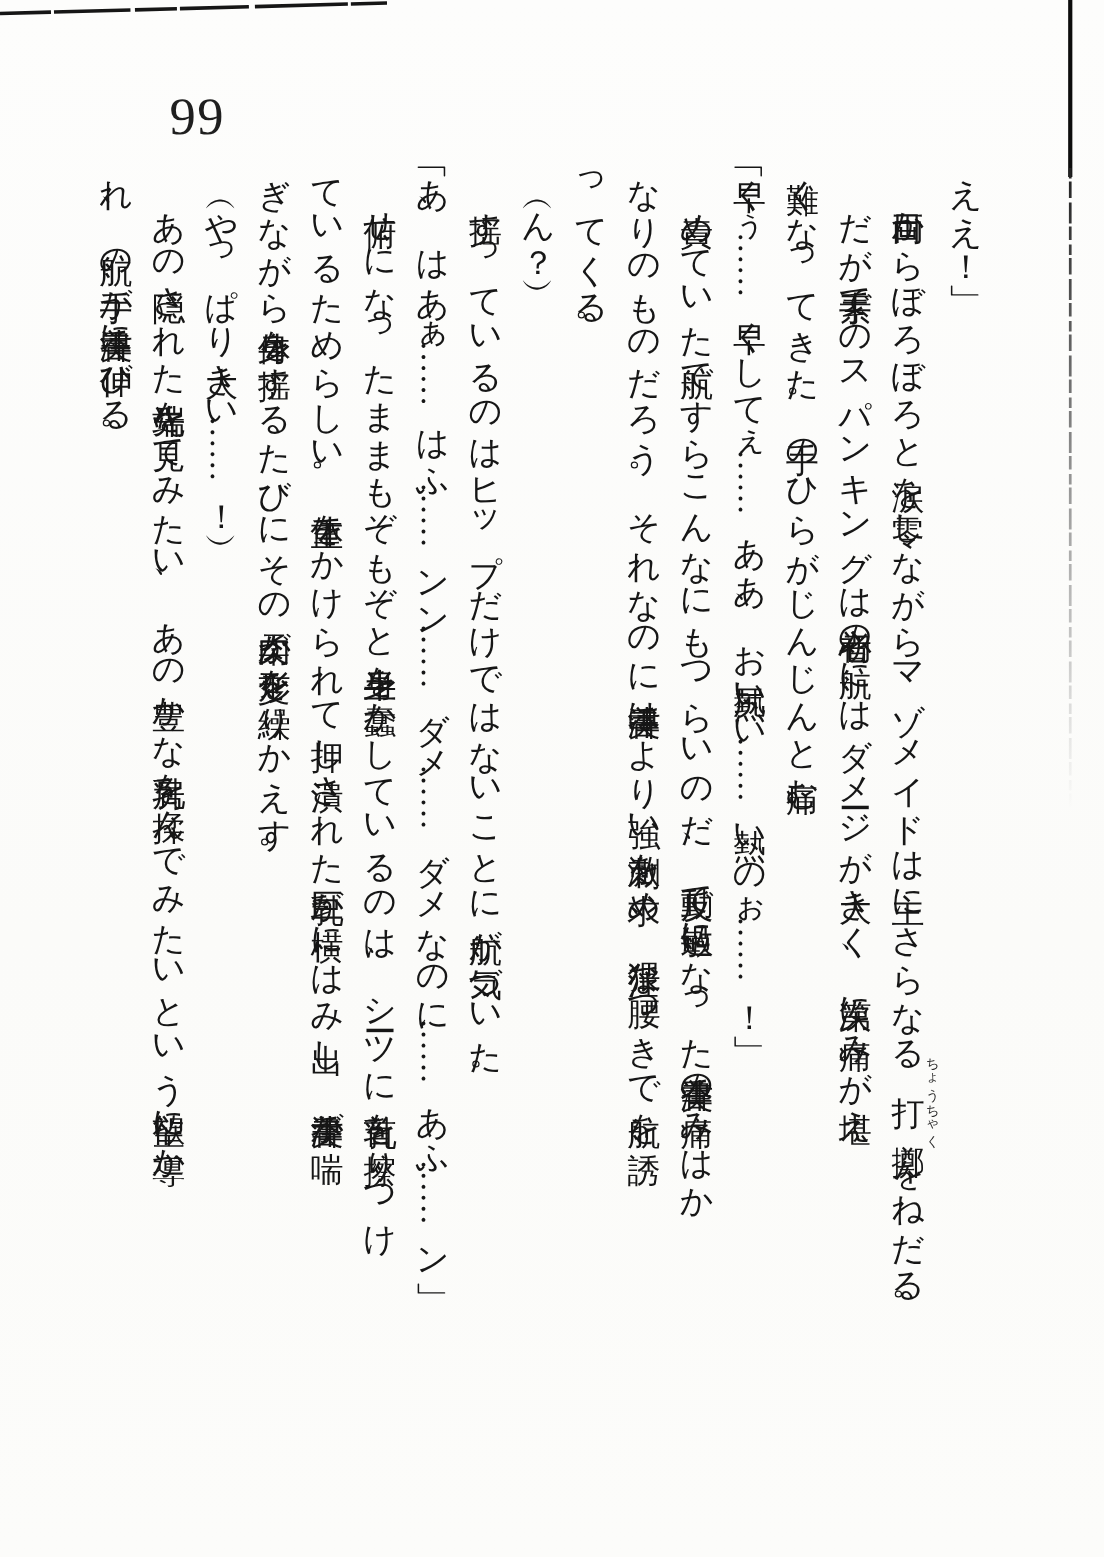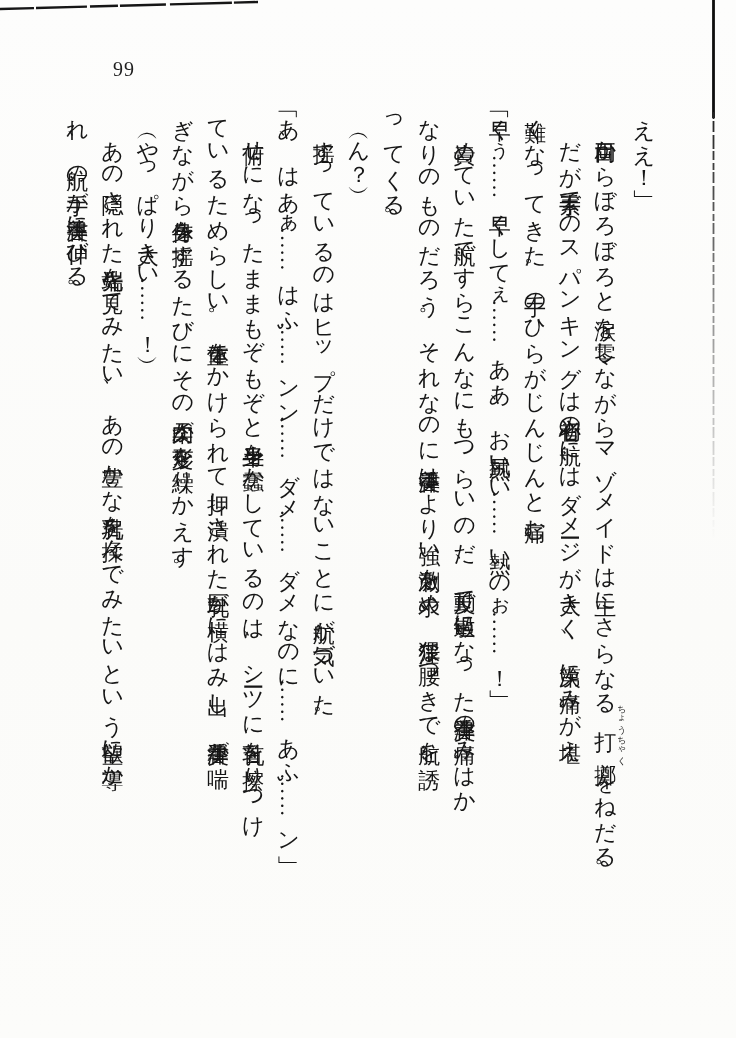--- a/index.html
+++ b/index.html
@@ -5,21 +5,21 @@
   html,body{margin:0;padding:0}
   body{
     width:736px;height:1038px;
     position:relative;overflow:hidden;
     background:linear-gradient(180deg,#fdfdfc 0%,#fbfbf9 60%,#fcfcfa 100%);
     font-family:"Liberation Serif","DejaVu Serif",serif;
   }
   .page{position:absolute;inset:0}
   .page-number{
     position:absolute;left:113px;top:58px;
-    font-size:20px;color:#1f1f1f;letter-spacing:1px;
+    font-size:35px;color:#1f1f1f;letter-spacing:1px;
   }
   .text-block{
     position:absolute;top:104px;right:74px;
     width:600px;height:848px;
     writing-mode:vertical-rl;
     -webkit-writing-mode:vertical-rl;
     font-size:22px;line-height:35.2px;
     color:#161616;
     text-align:left;
   }

